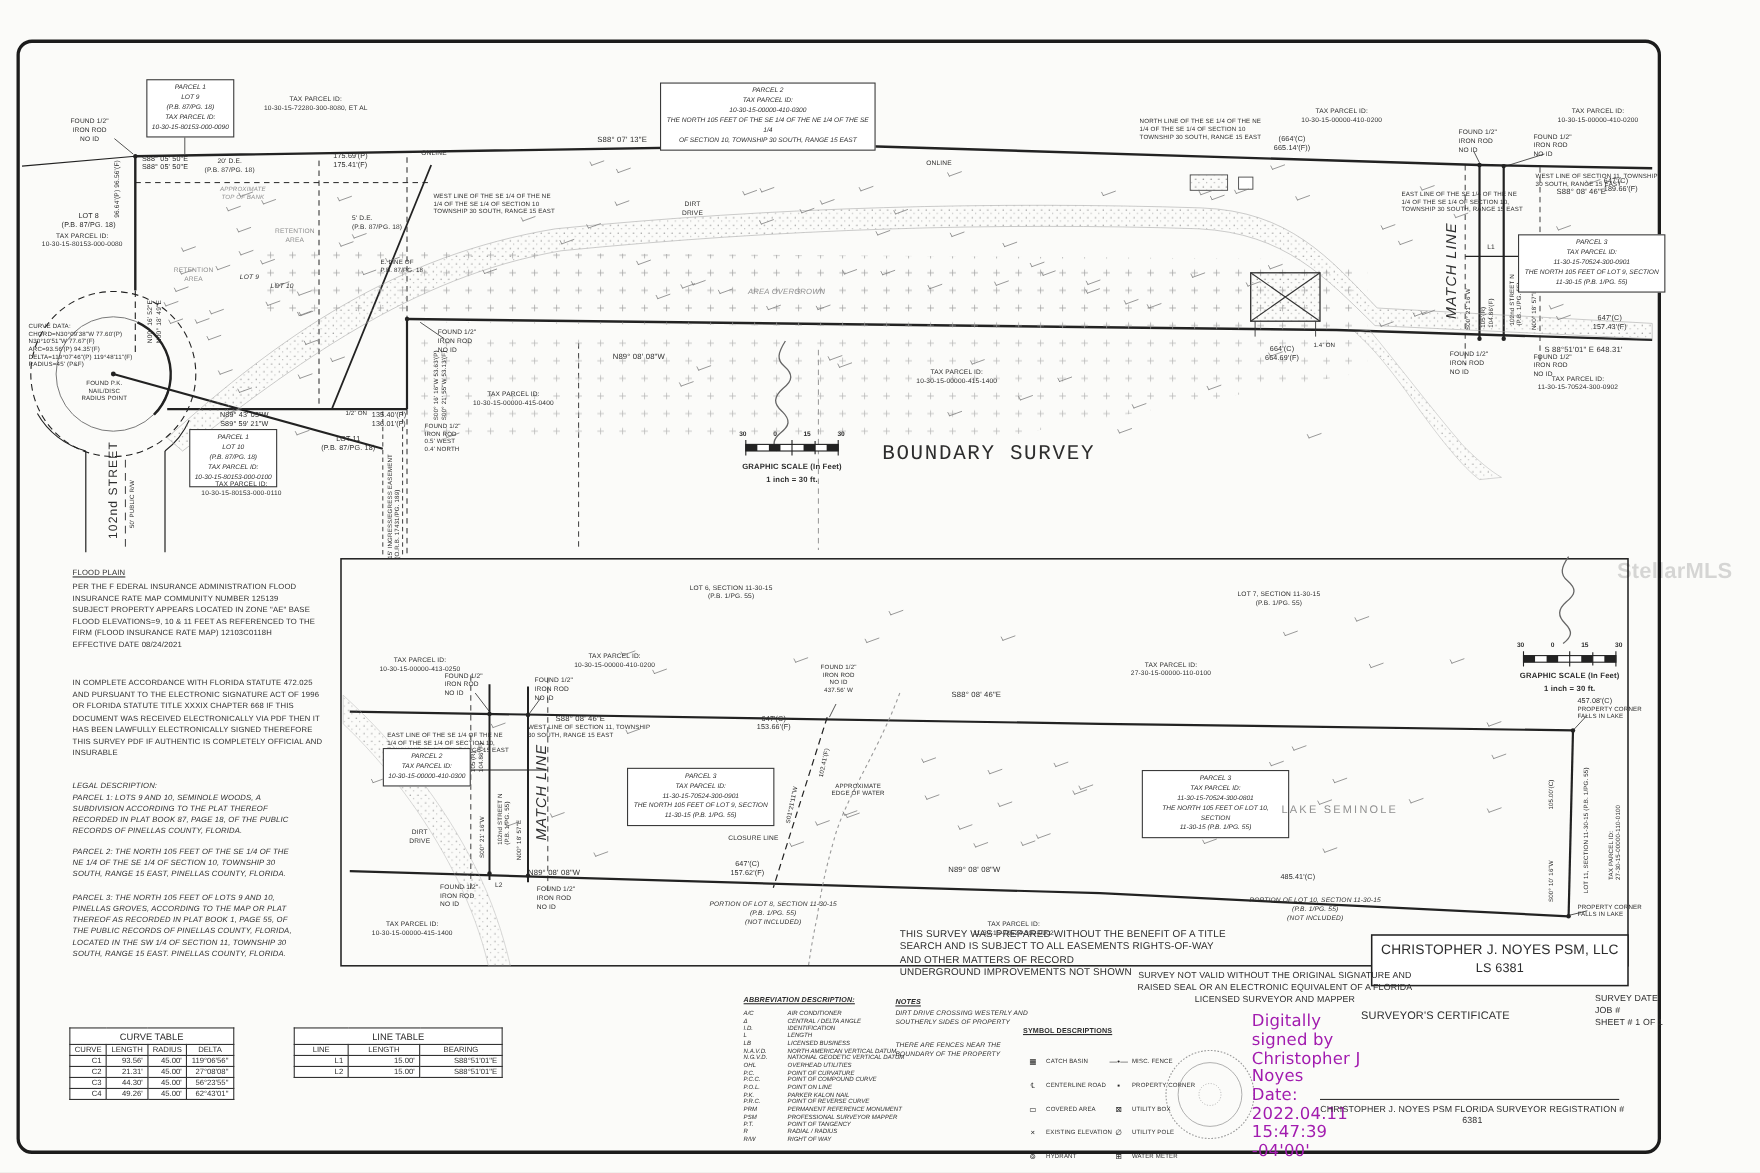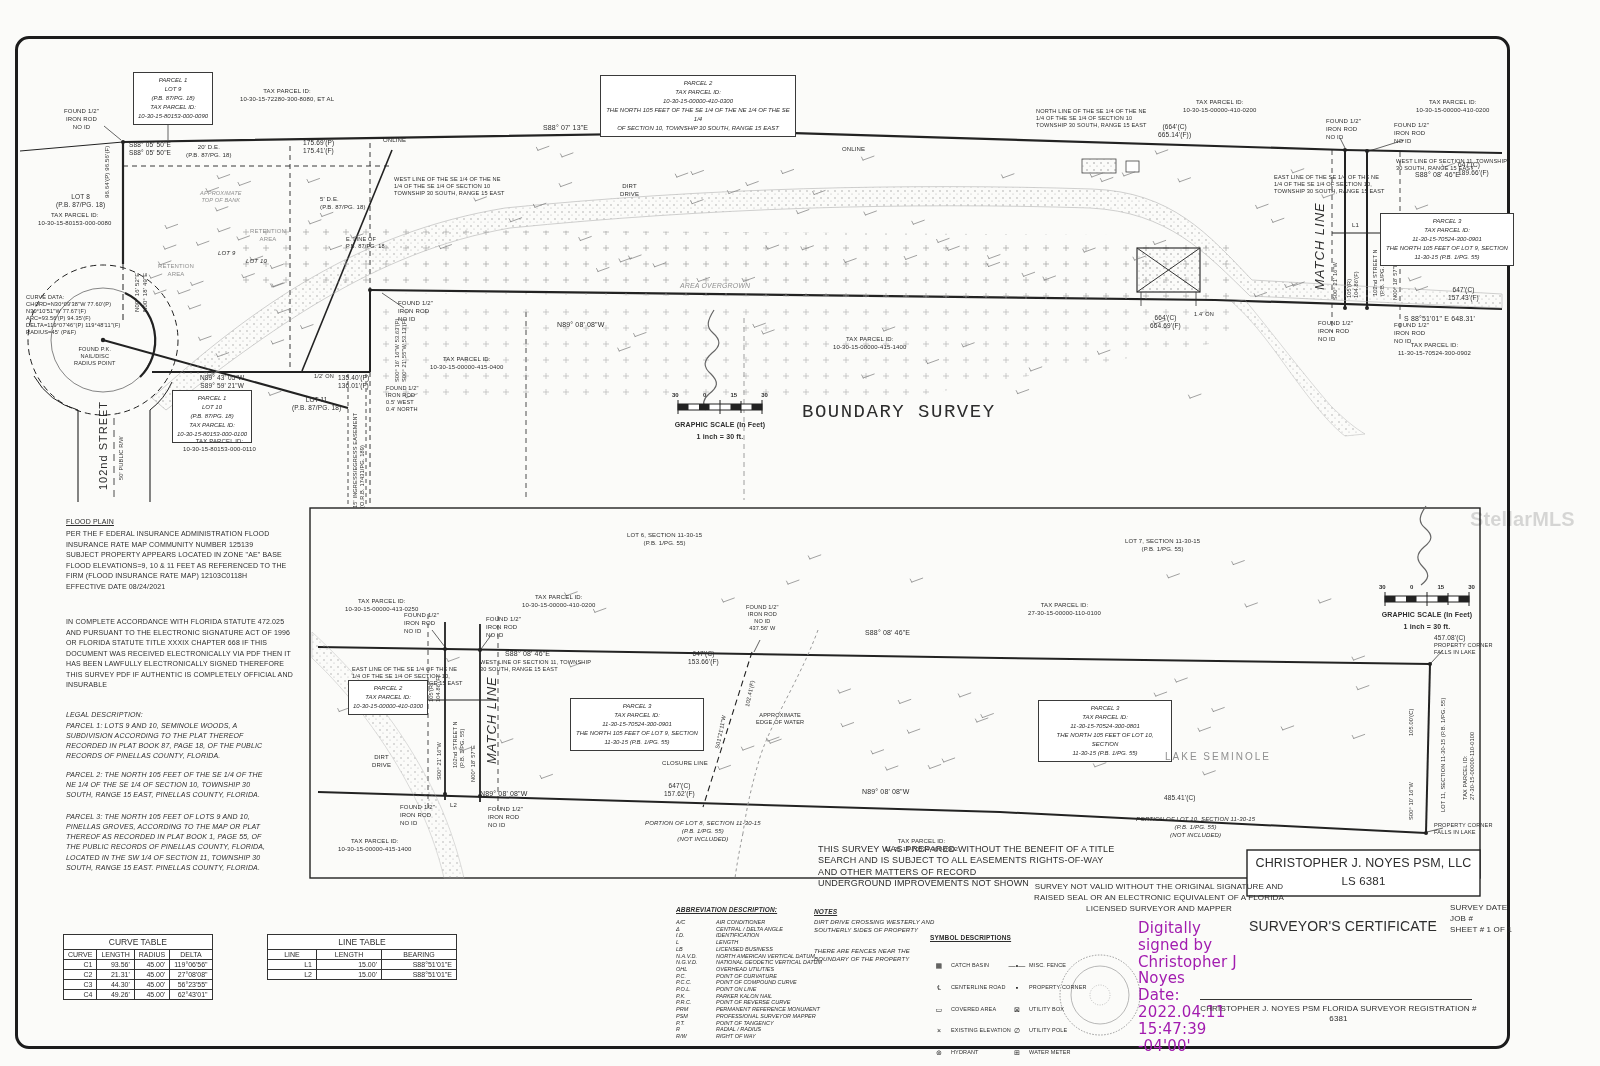--- a/index.html
+++ b/index.html
@@ -6,21 +6,21 @@
   .sheet{position:relative;width:1600px;height:1066px;background:#fbfbf9;overflow:hidden;
          font-family:"Liberation Sans",sans-serif;color:#2d2d2d;}
   .frame{position:absolute;left:15px;top:36px;width:1489px;height:1007px;
          border:3px solid #1c1c1c;border-radius:14px;}
   svg.lw{position:absolute;left:0;top:0;width:1600px;height:1066px;}
   .lb{position:absolute;font-size:7.5px;line-height:1.3;white-space:pre-line;letter-spacing:.15px;color:#2d2d2d;}
   .c{text-align:center;}
   .it{font-style:italic;}
   .b{font-weight:bold;}
   .ul{text-decoration:underline;}
-  .gray{color:#8f8f8f;margin-top:20px;}
+  .gray{color:#8f8f8f;}
   .t55{font-size:5.6px;line-height:1.25;}
   .t6{font-size:6px;line-height:1.3;}
   .t65{font-size:6.5px;}
   .t7{font-size:7px;}
   .rot{transform:rotate(-90deg);transform-origin:0 0;white-space:pre;}
   .rotm{transform:rotate(-90deg);transform-origin:0 0;}
   .rd{transform:rotate(-78deg);transform-origin:0 0;white-space:pre;}
   .pbox{position:absolute;border:1px solid #3a3a3a;background:#fff;padding:3px 4px;
         text-align:center;font-size:6px;line-height:1.5;white-space:pre-line;font-style:italic;}
   .stable{position:absolute;border-collapse:collapse;font-size:7px;background:#fff;}
@@ -714,21 +714,21 @@
 RAISED SEAL OR AN ELECTRONIC EQUIVALENT OF A FLORIDA
 LICENSED SURVEYOR AND MAPPER</div>
   <div class="lb sig" style="left:1138px;top:920px;font-size:15px;line-height:1.12;color:#a21caf;">Digitally
 signed by
 Christopher J
 Noyes
 Date:
 2022.04.11
 15:47:39
 -04'00'</div>
-  <div class="lb c" style="left:1248px;top:917px;width:190px;font-size:14px;">SURVEYOR'S CERTIFICATE</div>
+  <div class="lb c" style="left:1210px;top:917px;width:190px;font-size:10px;">SURVEYOR'S CERTIFICATE</div>
   <div style="position:absolute;left:1200px;top:999px;width:272px;border-top:1px solid #333;"></div>
   <div class="lb c" style="left:1196px;top:1004px;width:285px;font-size:8px;">CHRISTOPHER J. NOYES PSM    FLORIDA SURVEYOR REGISTRATION # 6381</div>
   <div class="lb c" style="left:1247px;top:855px;width:233px;font-size:12.5px;">CHRISTOPHER J. NOYES PSM, LLC</div>
   <div class="lb c" style="left:1247px;top:874px;width:233px;font-size:11.5px;">LS 6381</div>
   <div class="lb" style="left:1450px;top:902px;font-size:8px;line-height:1.4;">SURVEY DATE
 JOB #
 SHEET # 1 OF 1</div>
 </div>
 
 </body></html>

